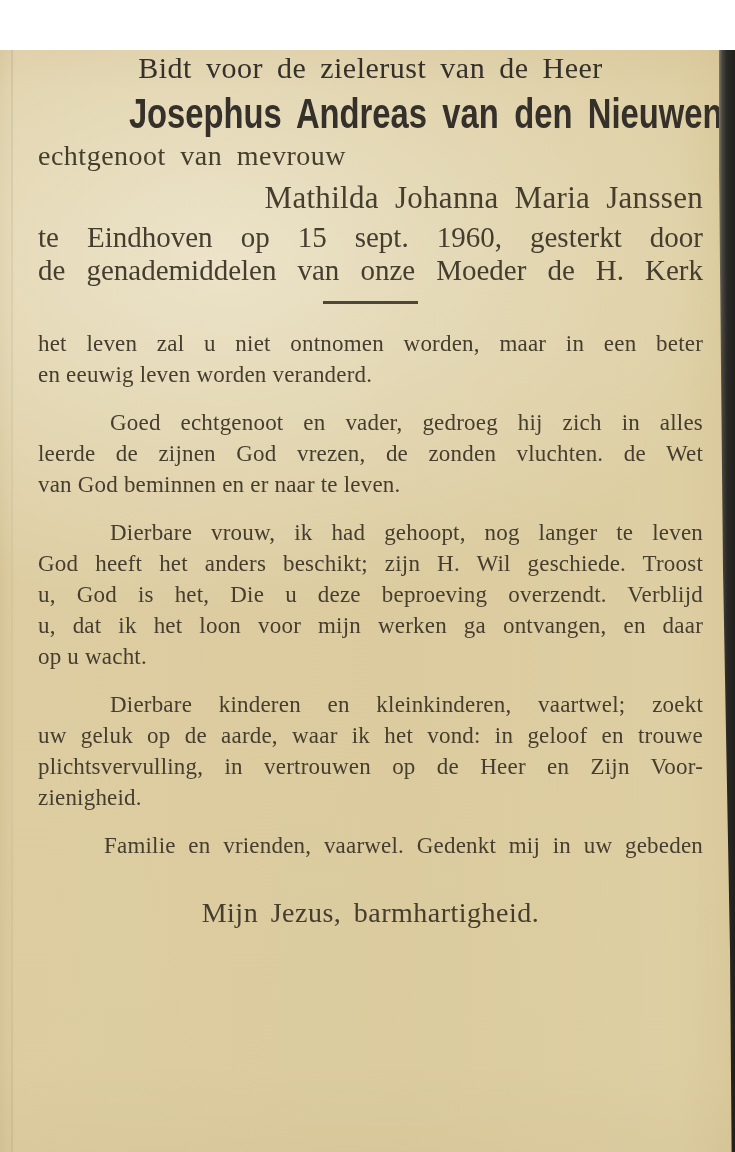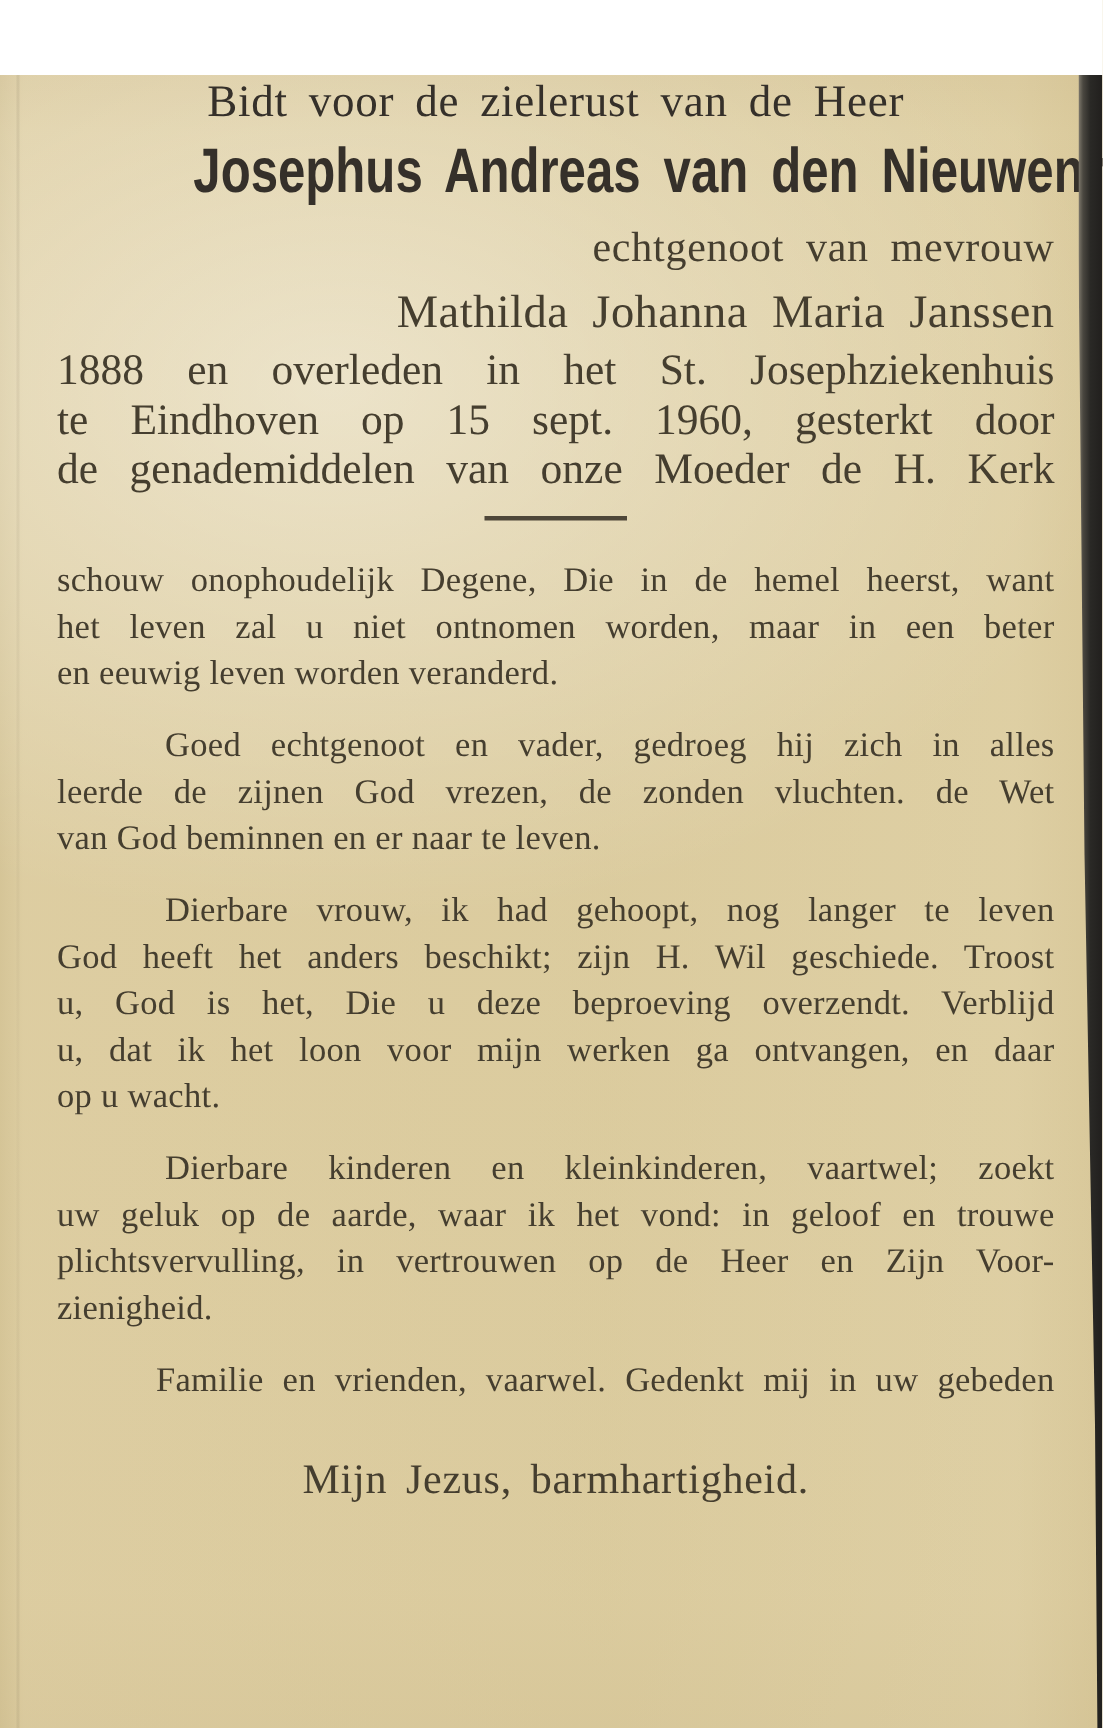--- a/index.html
+++ b/index.html
@@ -67,23 +67,22 @@
     color: var(--heading-ink);
   }
   .name-x {
     display: inline-block;
     transform: scaleX(0.78);
     transform-origin: 50% 50%;
     white-space: nowrap;
     word-spacing: 8px;
   }
   .relation {
-    margin-top: 10px;
     font-size: 28px; line-height: 34px;
-    text-align: right;
+    text-align: left;
     letter-spacing: 0.5px; word-spacing: 7px;
   }
   .spouse {
     margin-top: 6px;
     font-size: 31px; line-height: 38px;
     text-align: right;
     letter-spacing: 0.3px; word-spacing: 8px;
   }
   .bio { margin-top: 4px; }
   .bio .ln { font-size: 29px; line-height: 33px; }
@@ -122,31 +121,29 @@
 
     <div class="intro">Bidt voor de zielerust van de Heer</div>
 
     <h1 class="name"><span class="name-x">Josephus Andreas van den Nieuwenhof</span></h1>
 
     <div class="relation">echtgenoot van mevrouw</div>
 
     <div class="spouse">Mathilda Johanna Maria Janssen</div>
 
     <div class="bio">
-      <span class="ln jl">1888 en overleden in het St. Josephziekenhuis</span>
       <span class="ln jl">te Eindhoven op 15 sept. 1960, gesterkt door</span>
       <span class="ln jl">de genademiddelen van onze Moeder de H. Kerk</span>
     </div>
 
     <hr class="divider">
 
     <div class="paragraphs">
 
       <p class="par">
-        <span class="ln jl">schouw onophoudelijk Degene, Die in de hemel heerst, want</span>
         <span class="ln jl">het leven zal u niet ontnomen worden, maar in een beter</span>
         <span class="ln last">en eeuwig leven worden veranderd.</span>
       </p>
 
       <p class="par">
         <span class="ln jl first">Goed echtgenoot en vader, gedroeg hij zich in alles</span>
         <span class="ln jl">leerde de zijnen God vrezen, de zonden vluchten. de Wet</span>
         <span class="ln last">van God beminnen en er naar te leven.</span>
       </p>
 

